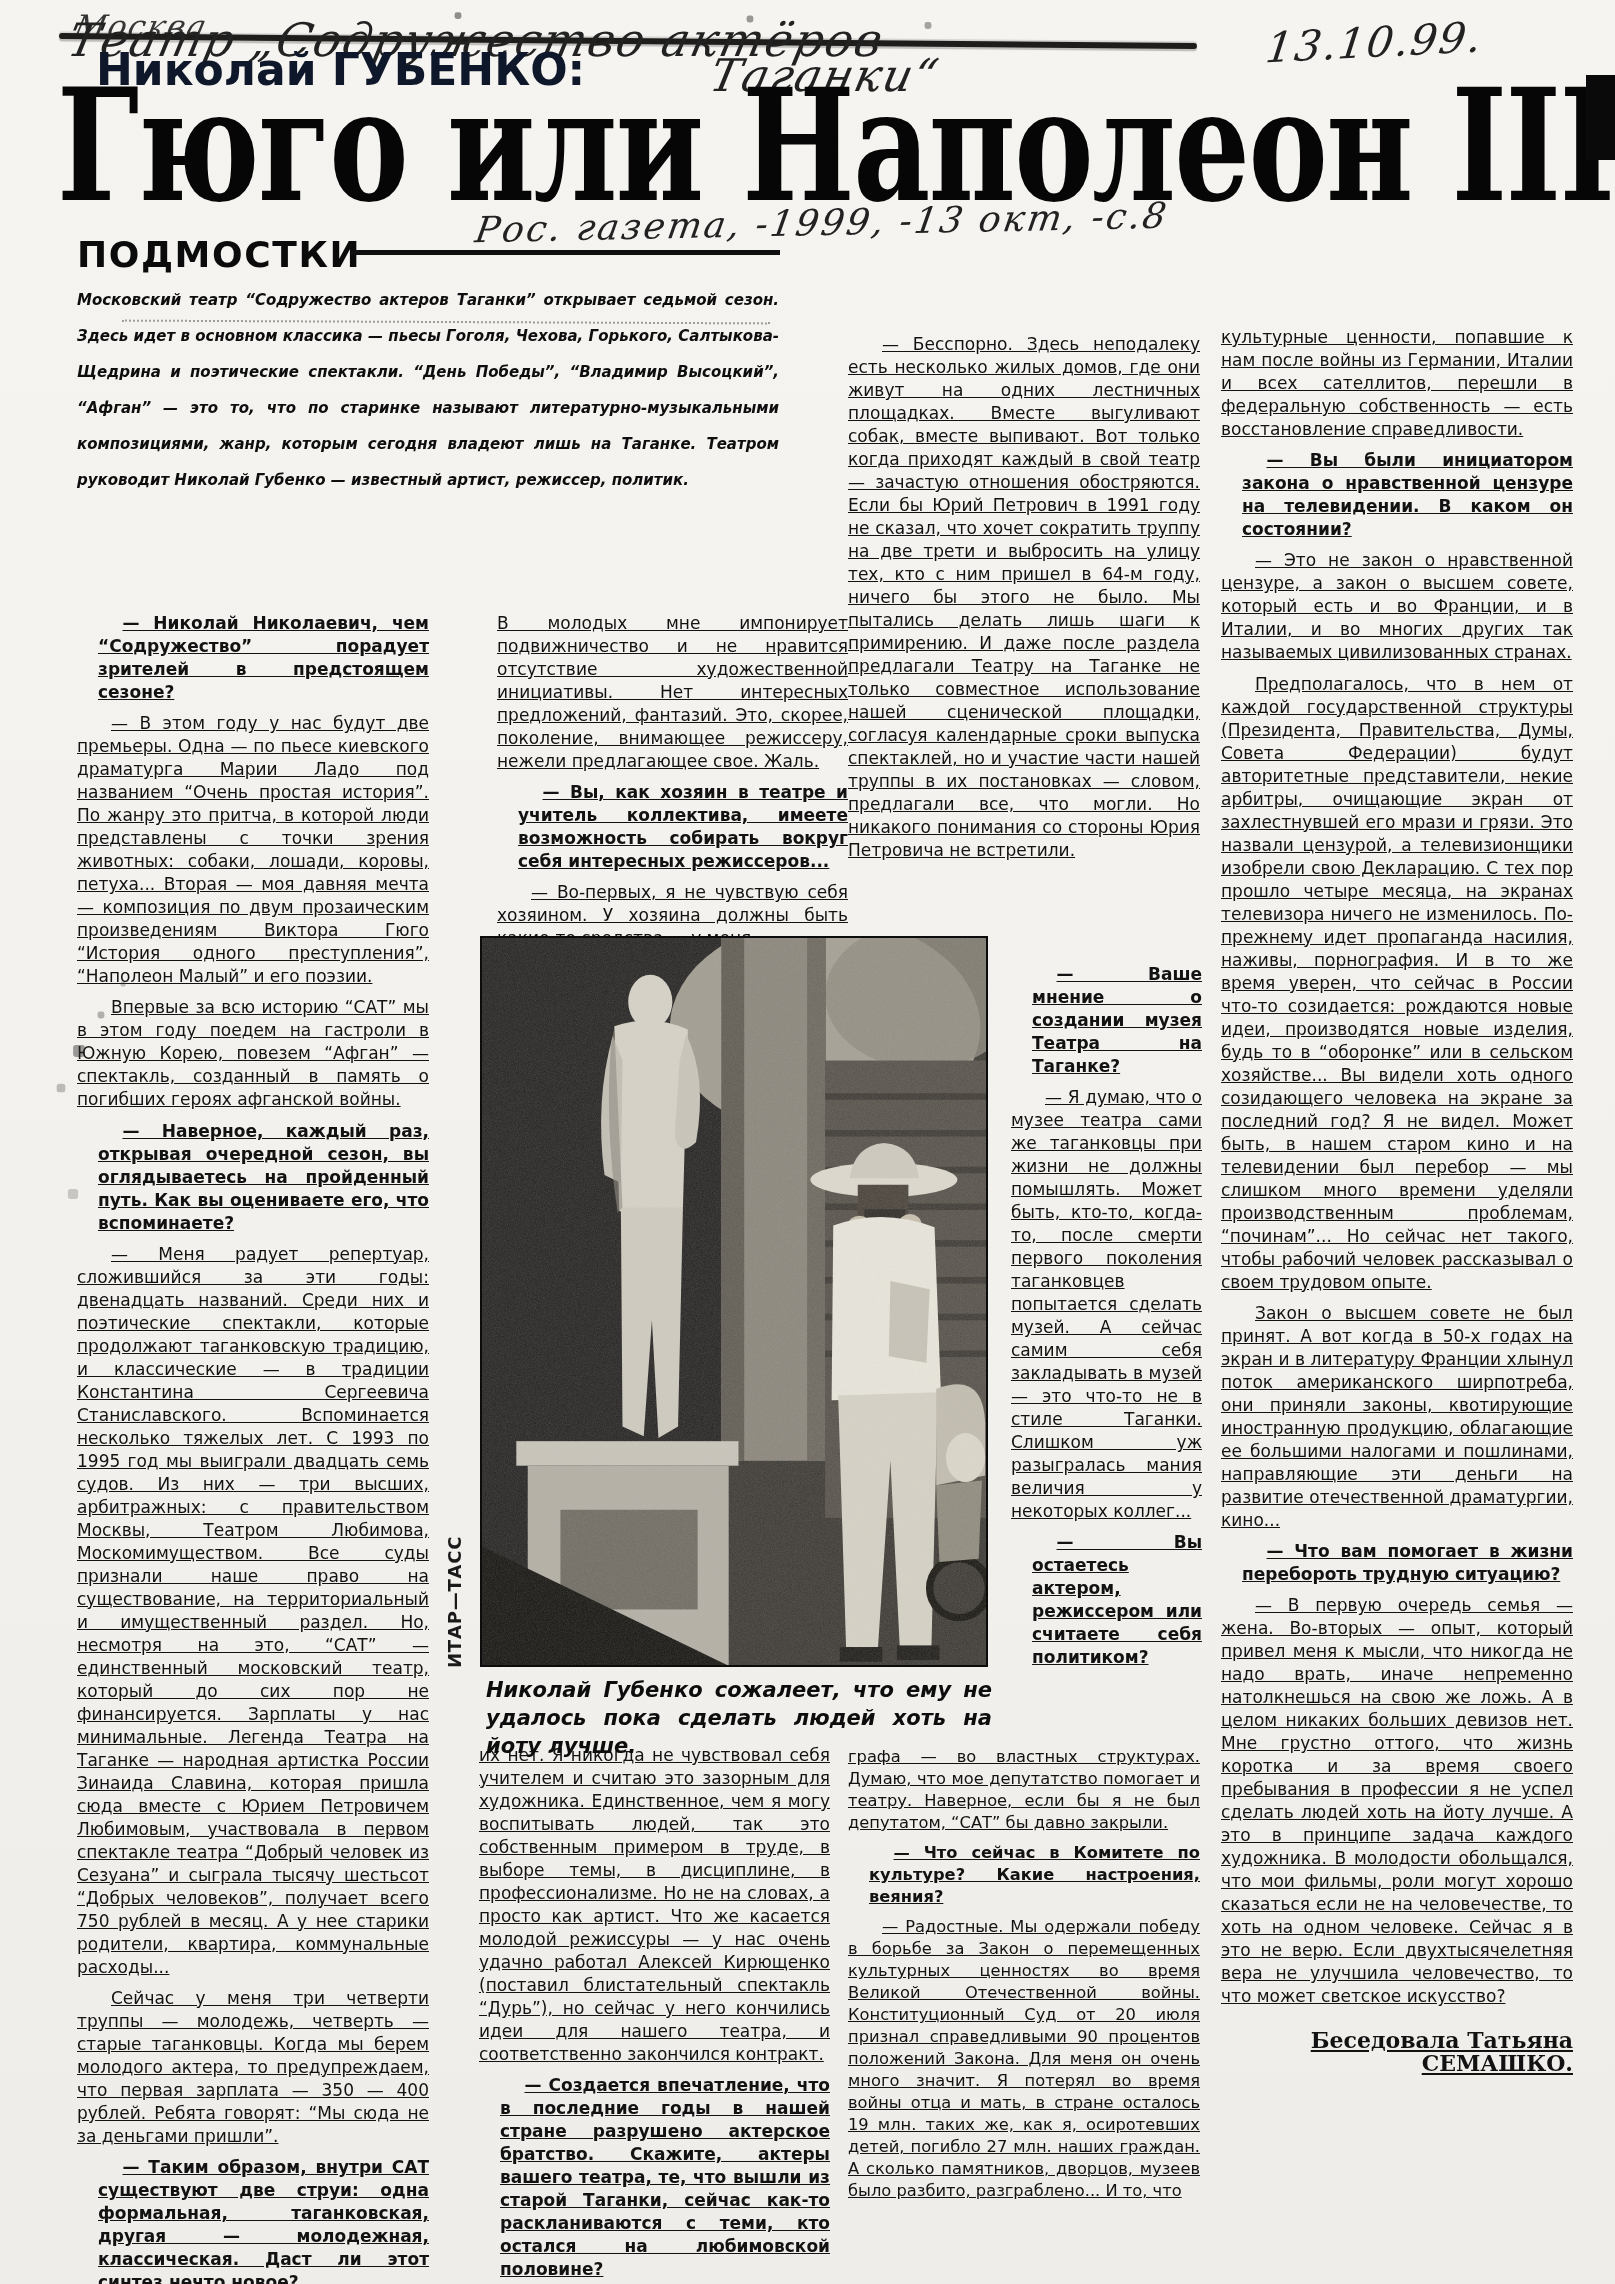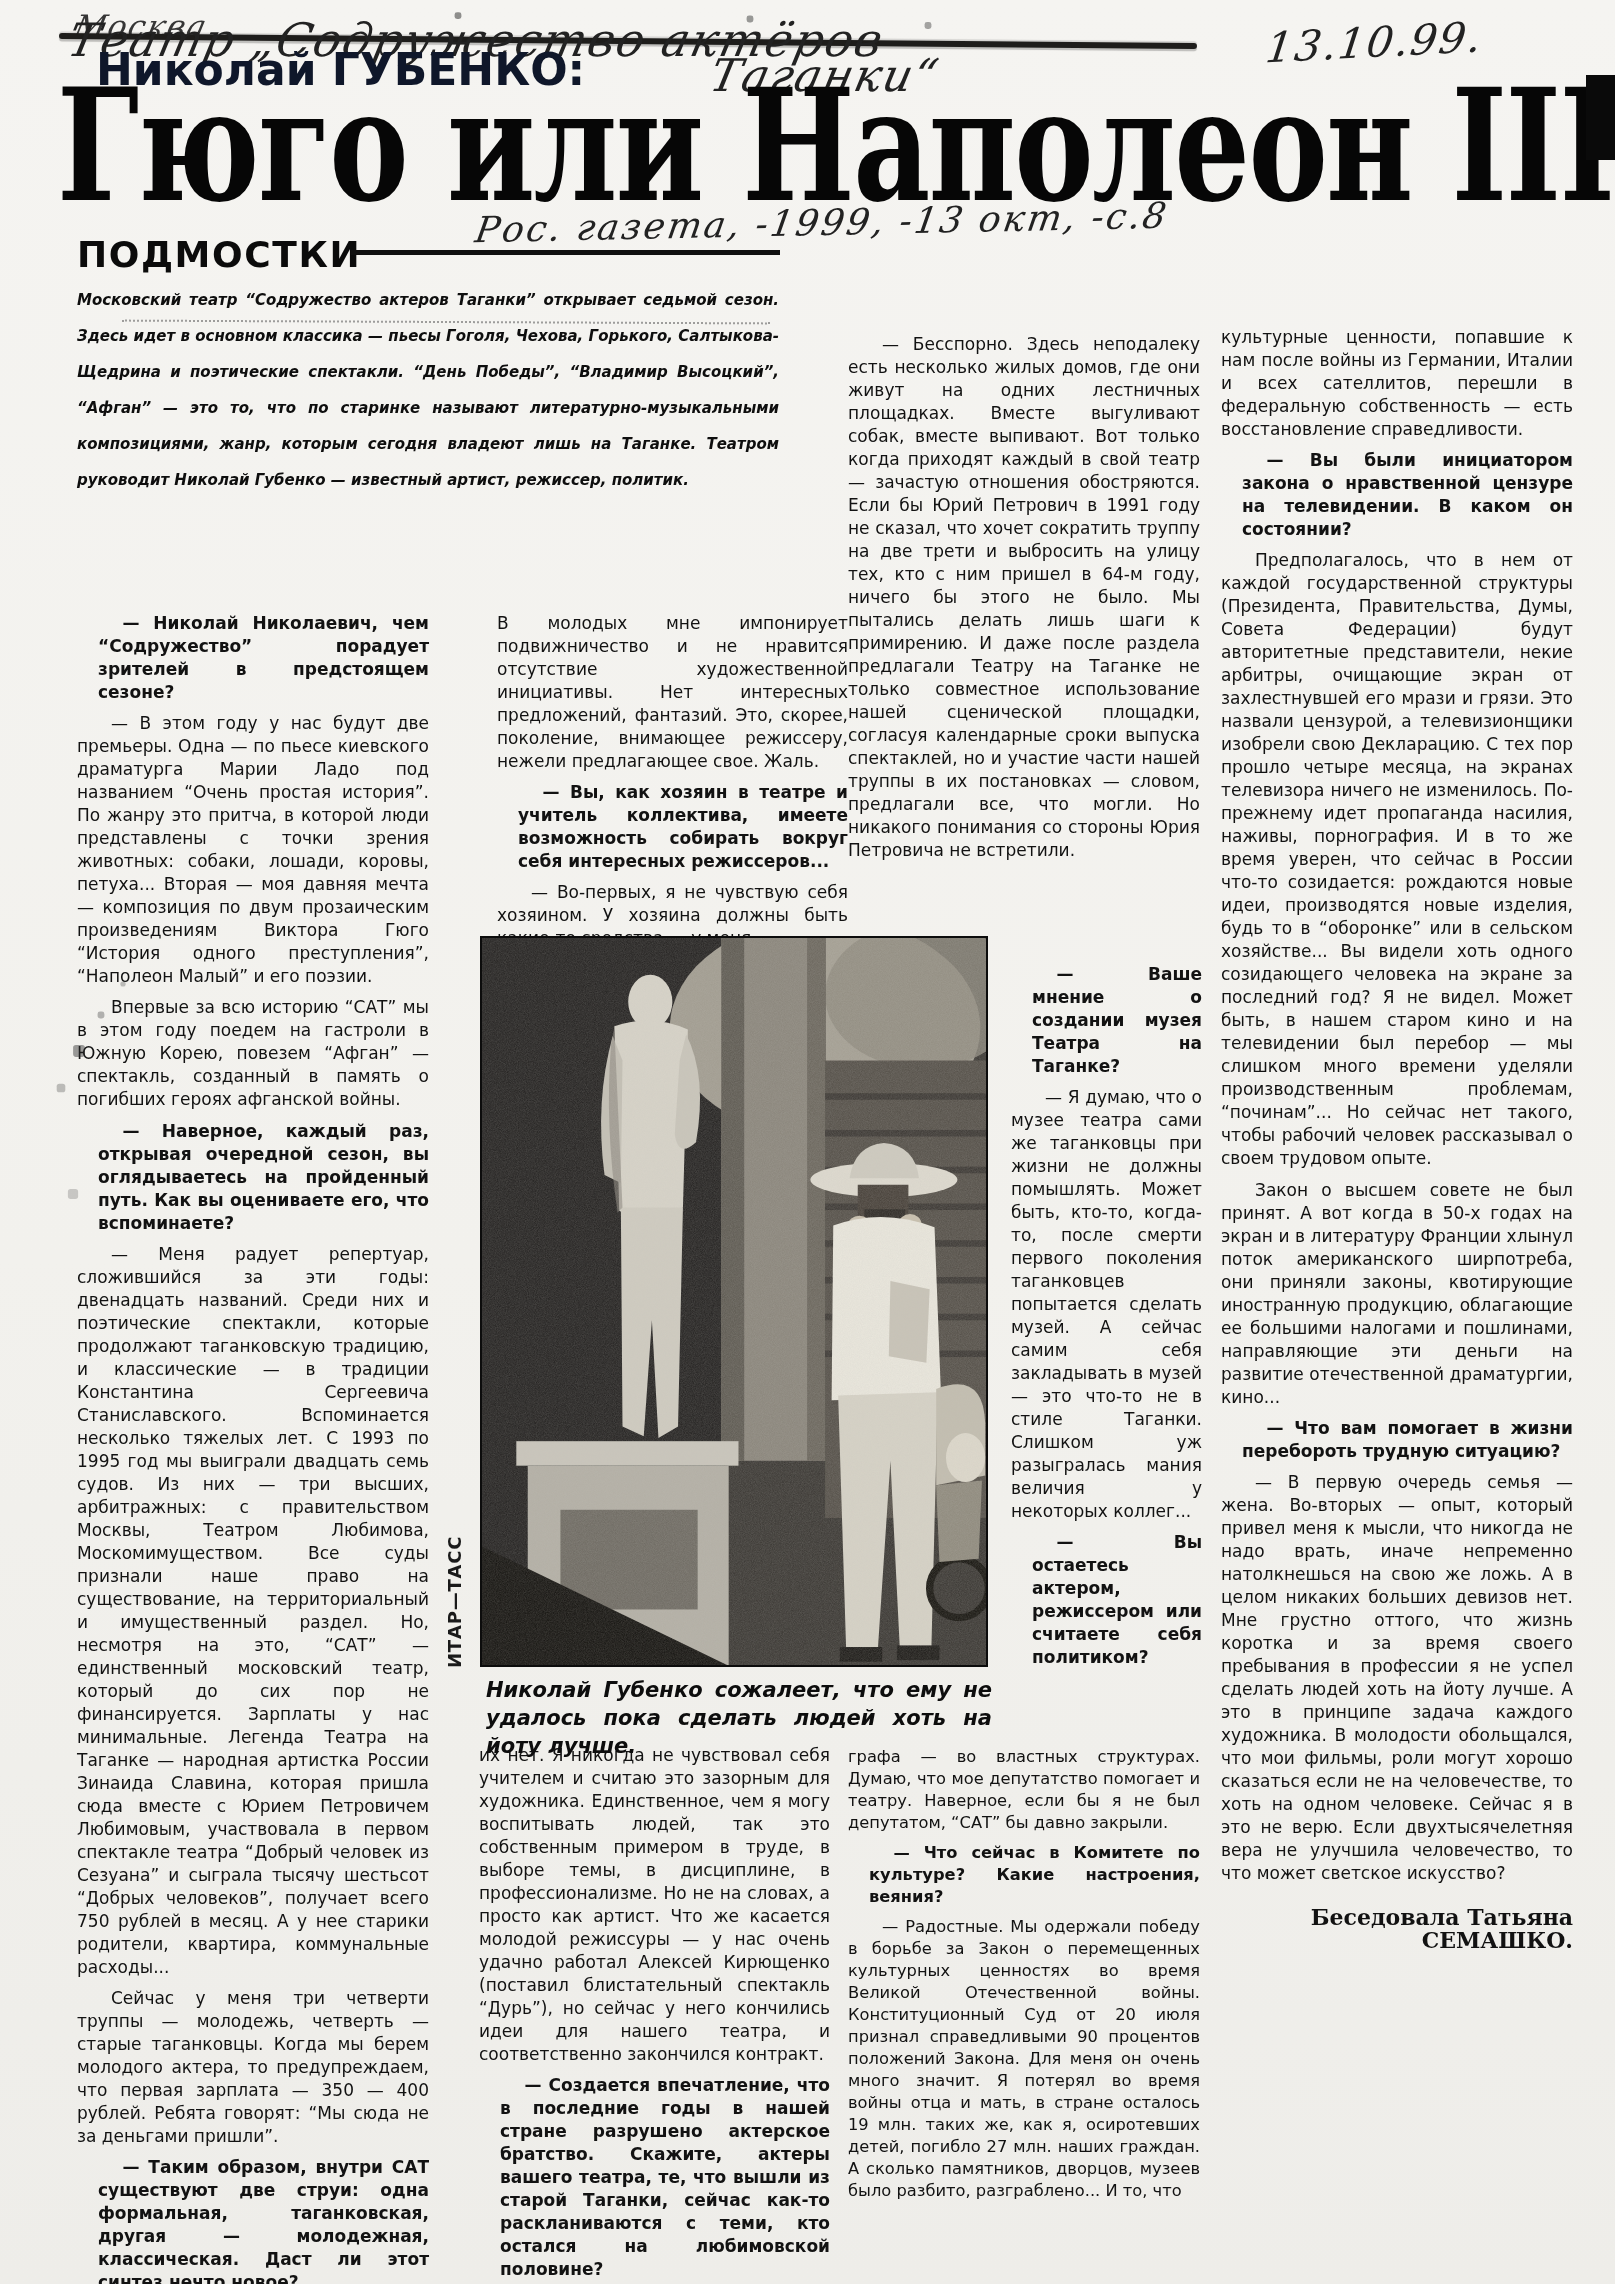--- a/index.html
+++ b/index.html
@@ -28,21 +28,21 @@
     transform:scaleY(1.3);transform-origin:left top;
   }
   #kicker{left:77px;top:234px;font-size:36px;font-weight:700;letter-spacing:1.6px;color:#0b0b0b;}
   #kicker-rule{left:351px;top:250px;width:429px;height:4.9px;background:#101010;}
   #lede{
     left:77px;top:282px;width:702px;font-size:15px;line-height:36px;
     font-weight:700;font-style:italic;text-align:justify;color:#0e0e0e;
   }
   #lede-underline{left:122px;top:321px;width:648px;border-top:2.4px dotted rgba(70,70,70,.5);transform:rotate(.25deg);}
   .col{
-    text-align:justify;font-size:17px;line-height:23px;color:#121212;
+    text-align:justify;font-size:17px;line-height:23px;color:#121212;text-decoration:underline;
   }
   .para{margin:0 0 8.2px 0;}
   .para.a{text-indent:34px;}
   .para.cont{text-indent:0;}
   .para.q{font-weight:700;margin-left:21px;text-indent:24.5px;}
   .para.sign{
     font-family:"DejaVu Serif", serif;font-weight:700;font-size:22px;
     text-indent:0;text-align:right;margin-top:21px;letter-spacing:0;
   }
   #col1{left:77px;top:612px;width:352px;height:1668px;}
@@ -124,20 +124,21 @@
     <p class="para q">— Вы остаетесь актером, режиссером или считаете себя политиком?</p>
   </div>
 <div class="abs col" id="col3c">
     <p class="para cont">графа — во властных структурах. Думаю, что мое депутатство помогает и театру. Наверное, если бы я не был депутатом, “САТ” бы давно закрыли.</p>
     <p class="para q">— Что сейчас в Комитете по культуре? Какие настроения, веяния?</p>
     <p class="para a">— Радостные. Мы одержали победу в борьбе за Закон о перемещенных культурных ценностях во время Великой Отечественной войны. Конституционный Суд от 20 июля признал справедливыми 90 процентов положений Закона. Для меня он очень много значит. Я потерял во время войны отца и мать, в стране осталось 19 млн. таких же, как я, осиротевших детей, погибло 27 млн. наших граждан. А сколько памятников, дворцов, музеев было разбито, разграблено... И то, что</p>
   </div>
 <div class="abs col" id="col4">
     <p class="para cont">культурные ценности, попавшие к нам после войны из Германии, Италии и всех сателлитов, перешли в федеральную собственность — есть восстановление справедливости.</p>
     <p class="para q">— Вы были инициатором закона о нравственной цензуре на телевидении. В каком он состоянии?</p>
+    <p class="para a">— Это не закон о нравственной цензуре, а закон о высшем совете, который есть и во Франции, и в Италии, и во многих других так называемых цивилизованных странах.</p>
     <p class="para a">Предполагалось, что в нем от каждой государственной структуры (Президента, Правительства, Думы, Совета Федерации) будут авторитетные представители, некие арбитры, очищающие экран от захлестнувшей его мрази и грязи. Это назвали цензурой, а телевизионщики изобрели свою Декларацию. С тех пор прошло четыре месяца, на экранах телевизора ничего не изменилось. По-прежнему идет пропаганда насилия, наживы, порнография. И в то же время уверен, что сейчас в России что-то созидается: рождаются новые идеи, производятся новые изделия, будь то в “оборонке” или в сельском хозяйстве... Вы видели хоть одного созидающего человека на экране за последний год? Я не видел. Может быть, в нашем старом кино и на телевидении был перебор — мы слишком много времени уделяли производственным проблемам, “починам”... Но сейчас нет такого, чтобы рабочий человек рассказывал о своем трудовом опыте.</p>
     <p class="para a">Закон о высшем совете не был принят. А вот когда в 50-х годах на экран и в литературу Франции хлынул поток американского ширпотреба, они приняли законы, квотирующие иностранную продукцию, облагающие ее большими налогами и пошлинами, направляющие эти деньги на развитие отечественной драматургии, кино...</p>
     <p class="para q">— Что вам помогает в жизни перебороть трудную ситуацию?</p>
     <p class="para a">— В первую очередь семья — жена. Во-вторых — опыт, который привел меня к мысли, что никогда не надо врать, иначе непременно натолкнешься на свою же ложь. А в целом никаких больших девизов нет. Мне грустно оттого, что жизнь коротка и за время своего пребывания в профессии я не успел сделать людей хоть на йоту лучше. А это в принципе задача каждого художника. В молодости обольщался, что мои фильмы, роли могут хорошо сказаться если не на человечестве, то хоть на одном человеке. Сейчас я в это не верю. Если двухтысячелетняя вера не улучшила человечество, то что может светское искусство?</p>
     <p class="para sign">Беседовала Татьяна СЕМАШКО.</p>
   </div>
 
 <div class="abs" id="photo-frame">
   <svg viewBox="0 0 617 890" preserveAspectRatio="none">
     <defs>

